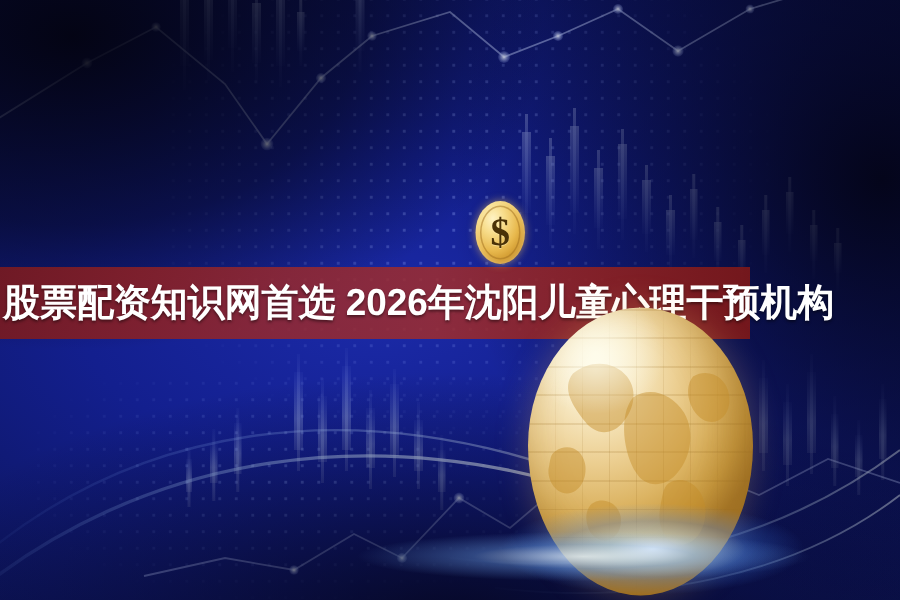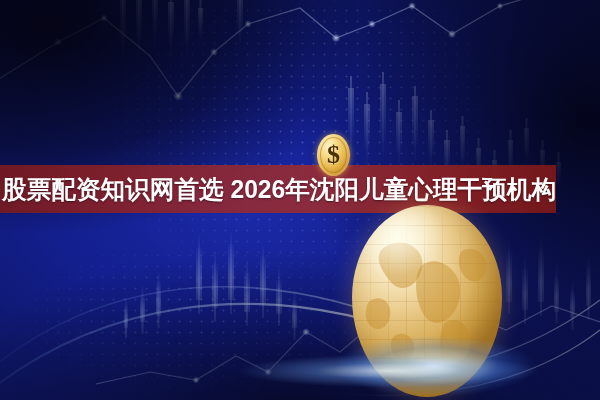--- a/index.html
+++ b/index.html
@@ -49,22 +49,22 @@
     -webkit-mask-image: radial-gradient(ellipse 70% 70% at 55% 45%, #000 5%, transparent 85%);
             mask-image: radial-gradient(ellipse 70% 70% at 55% 45%, #000 5%, transparent 85%);
     opacity: .8;
   }
   .candles, .lines, .arcs, .glow-lines {
     position: absolute; inset: 0;
   }
   
   .title-band {
     position: absolute;
-    left: 0; top: 165px;
-    width: 556px; height: 48px;
+    left: 0; top: 178px;
+    width: 500px; height: 48px;
     background: linear-gradient(90deg,
         rgba(122,26,31,0.90) 0%,
         rgba(139,32,36,0.88) 18%,
         rgba(150,40,46,0.86) 38%,
         rgba(158,44,46,0.86) 58%,
         rgba(142,33,33,0.90) 80%,
         rgba(124,24,25,0.92) 100%);
     display: flex;
     align-items: center;
     box-sizing: border-box;

